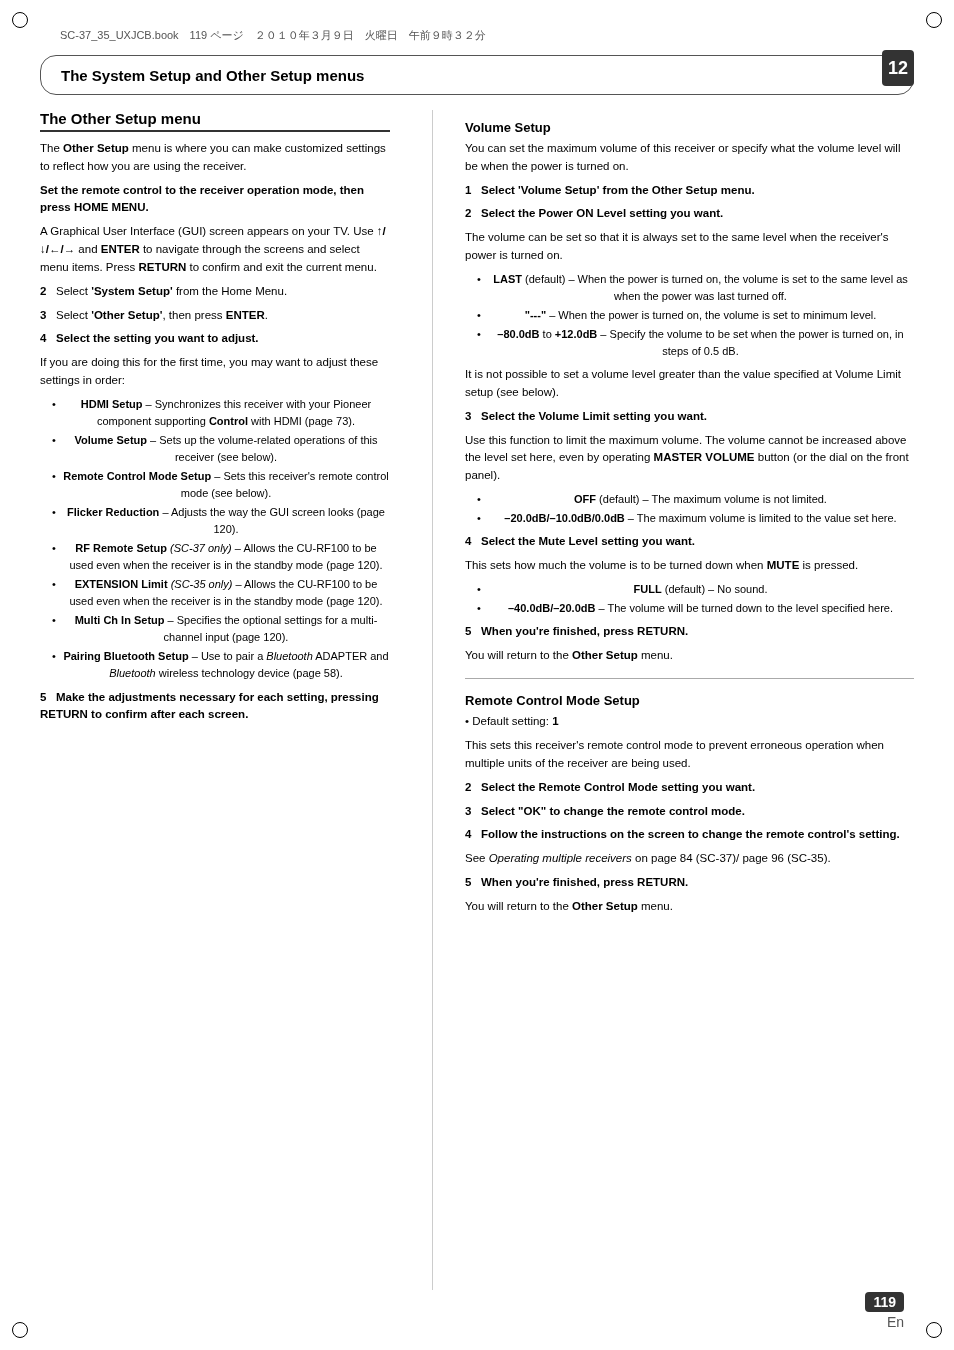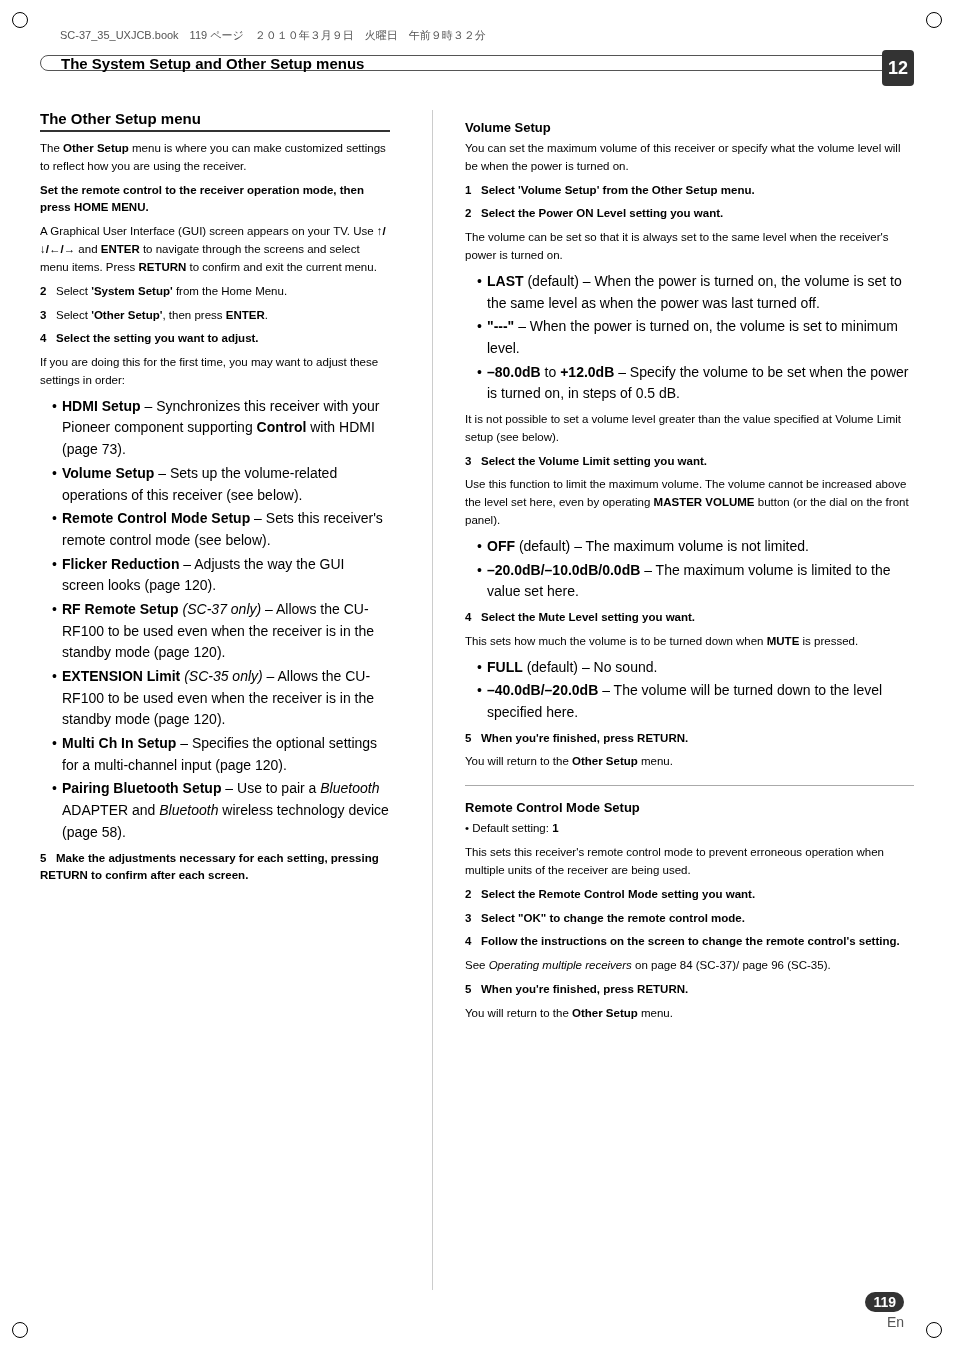--- a/index.html
+++ b/index.html
@@ -25,21 +25,21 @@
     .circle-tr { top: 12px; right: 12px; }
     .circle-bl { bottom: 12px; left: 12px; }
     .circle-br { bottom: 12px; right: 12px; }
 
     
     .header-bar {
       position: absolute;
       top: 55px;
       left: 40px;
       right: 40px;
-      height: 16px;
+      height: 40px;
       border: 1.5px solid #555;
       border-radius: 16px;
       display: flex;
       align-items: center;
       justify-content: space-between;
       padding: 0 20px;
       background: #fff;
     }
     .header-title {
       font-size: 15px;
@@ -116,25 +116,26 @@
     .step {
       margin-bottom: 6px;
     }
 
     ul.bullet-list {
       list-style: none;
       padding-left: 12px;
       margin-bottom: 6px;
     }
     ul.bullet-list li {
-      font-size: 14px;
+      font-size: 11px;
       line-height: 1.55;
       padding-left: 10px;
       position: relative;
       margin-bottom: 2px;
+      text-align: center;
     }
     ul.bullet-list li::before {
       content: '•';
       position: absolute;
       left: 0;
     }
 
     b, strong { font-weight: bold; }
     em, i { font-style: italic; }
 
@@ -150,21 +151,21 @@
       bottom: 20px;
       right: 50px;
       font-size: 11px;
     }
     .page-num {
       font-size: 14px;
       font-weight: bold;
       background: #333;
       color: #fff;
       padding: 2px 8px;
-      border-radius: 10px;
+      border-radius: 4px;
       display: inline-block;
     }
     .footer-lang {
       font-size: 14px;
       color: #555;
       text-align: right;
       margin-top: 2px;
     }
 
     

